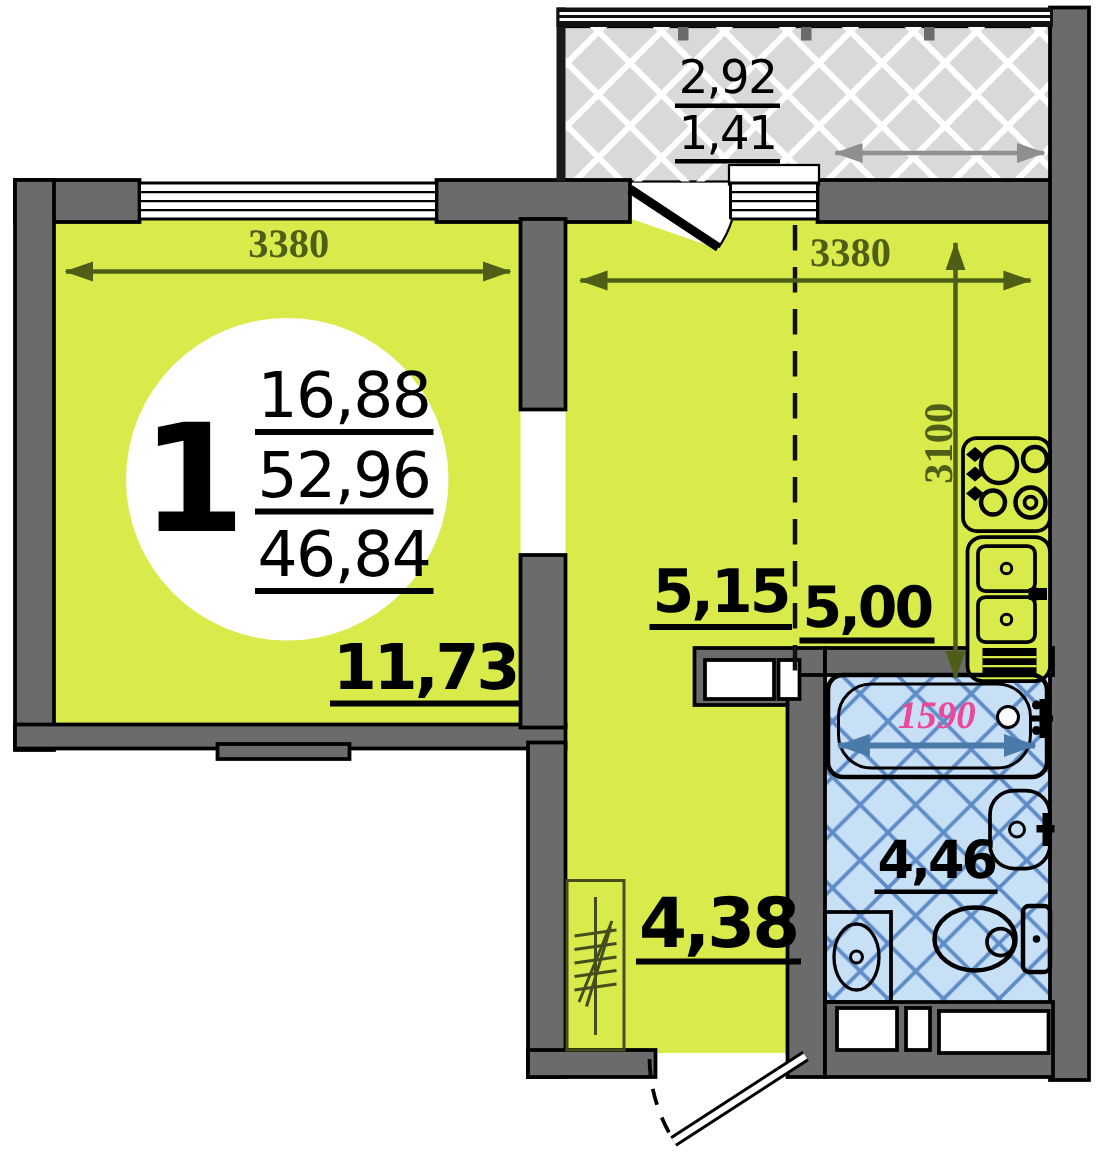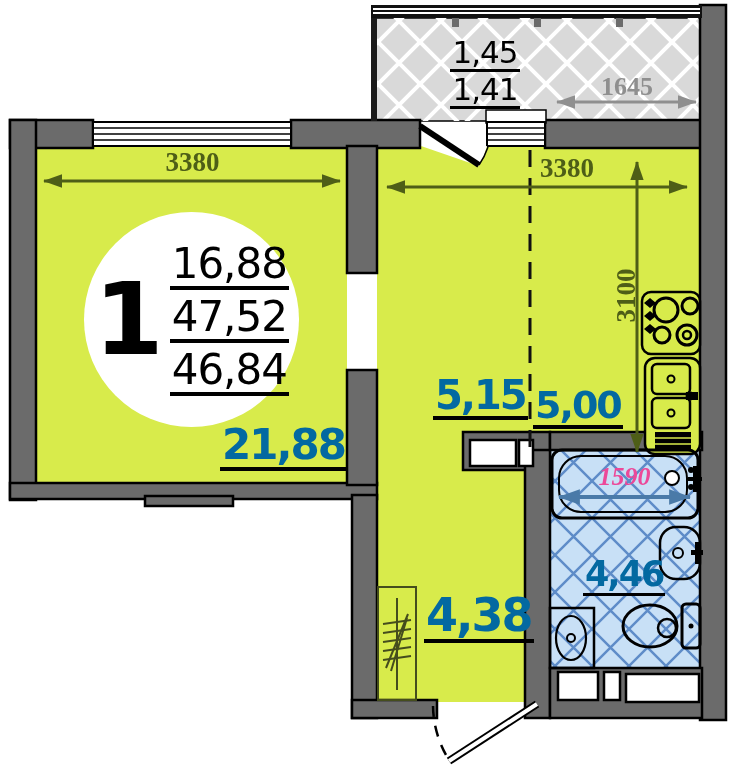--- a/index.html
+++ b/index.html
@@ -1,19 +1,19 @@
 <!DOCTYPE html>
 <html><head>
 <meta charset="utf-8">
 <style>
   html,body{margin:0;padding:0;background:#fff;}
   #plan{position:relative;width:731px;height:768px;background:#fff;overflow:hidden;
         font-family:"DejaVu Sans",sans-serif;}
   #plan svg{position:absolute;left:0;top:0;}
-  .lbl{position:absolute;font-family:"DejaVu Sans",sans-serif;font-weight:bold;color:#0369a1;
+  .lbl{position:absolute;font-family:"DejaVu Sans",sans-serif;font-weight:bold;color:#000000;
        letter-spacing:-2px;white-space:nowrap;}
   .u{display:inline-block;line-height:1.0;padding:0 2px 1px 2px;border-bottom:4px solid #000;}
   .dim{position:absolute;font-family:"Liberation Serif",serif;font-weight:bold;color:#4e5e17;
        text-align:center;letter-spacing:0;white-space:nowrap;}
   .dim-gray{color:#8f8f8f;}
   .dim-blue{color:#ec4899;font-style:italic;}
   #badge{position:absolute;left:84px;top:212px;width:215px;height:215px;border-radius:50%;
          background:#fff;display:flex;align-items:center;justify-content:center;}
   #badge .rooms{font-size:100px;font-weight:bold;letter-spacing:-2px;margin-right:8px;line-height:1;}
   #badge .col{display:flex;flex-direction:column;align-items:flex-end;}
@@ -186,32 +186,32 @@
     <path d="M433,706 A104,104 0 0 0 449,760" fill="none" stroke="#000" stroke-width="2.5" stroke-dasharray="11 9"></path>
     <line x1="537" y1="704" x2="449" y2="761" stroke="#000" stroke-width="8"></line>
     <line x1="537" y1="704" x2="449" y2="761" stroke="#fff" stroke-width="4"></line>
   </g>
 </svg>
 
   <div id="badge">
     <span class="rooms">1</span>
     <span class="col">
       <span class="u">16,88</span>
-      <span class="u">47,52</span>
+      <span class="u">52,96</span>
       <span class="u">46,84</span>
     </span>
   </div>
 
   <div class="balc-areas">
-    <span class="u">1,45</span><br>
+    <span class="u">2,92</span><br>
     <span class="u">1,41</span>
   </div>
 
   <div class="lbl" style="left:220px;top:420px;font-size:42px;">
-    <span class="u">21,88</span>
+    <span class="u">11,73</span>
   </div>
 
   <div class="lbl" style="left:433px;top:372px;font-size:40px;">
     <span class="u">5,15</span>
   </div>
 
   <div class="lbl" style="left:533px;top:367px;font-size:38px;margin-top:16px;">
     <span class="u">5,00</span>
   </div>
 
@@ -222,17 +222,16 @@
   <div class="lbl" style="left:583px;top:554px;font-size:35px;">
     <span class="u" style="border-bottom-width:3px;">4,46</span>
   </div>
 
   <div class="dim" style="left:95px;top:147px;width:195px;font-size:27px;">3380</div>
 
   <div class="dim" style="left:482px;top:153px;width:170px;font-size:27px;">3380</div>
 
   <div class="dim" style="left:566px;top:280px;width:120px;font-size:27px;transform:rotate(-90deg);">3100</div>
 
-  <div class="dim dim-gray" style="left:557px;top:72px;width:140px;font-size:26px;">1645</div>
 
   <div class="dim dim-blue" style="left:577px;top:462px;width:95px;font-size:26px;">1590</div>
 
 </div>
 
 </body></html>

